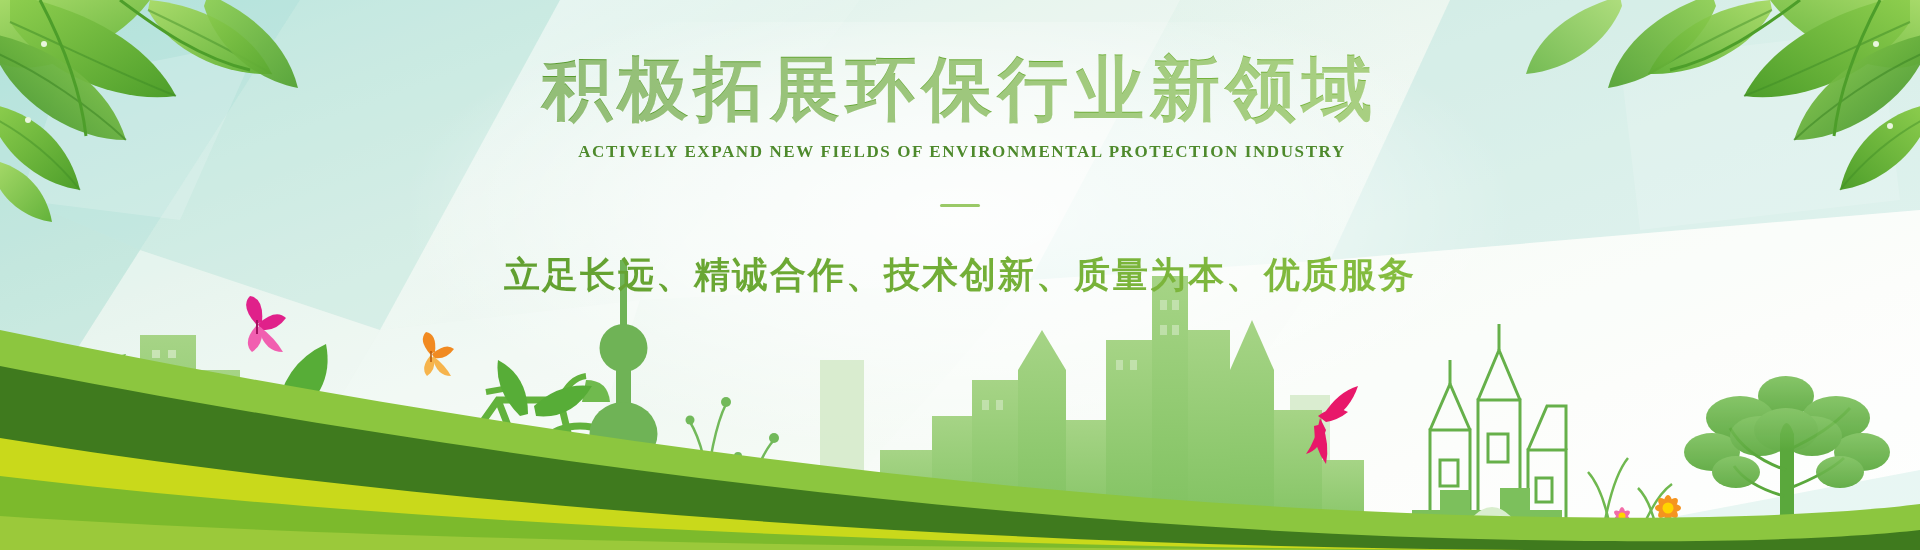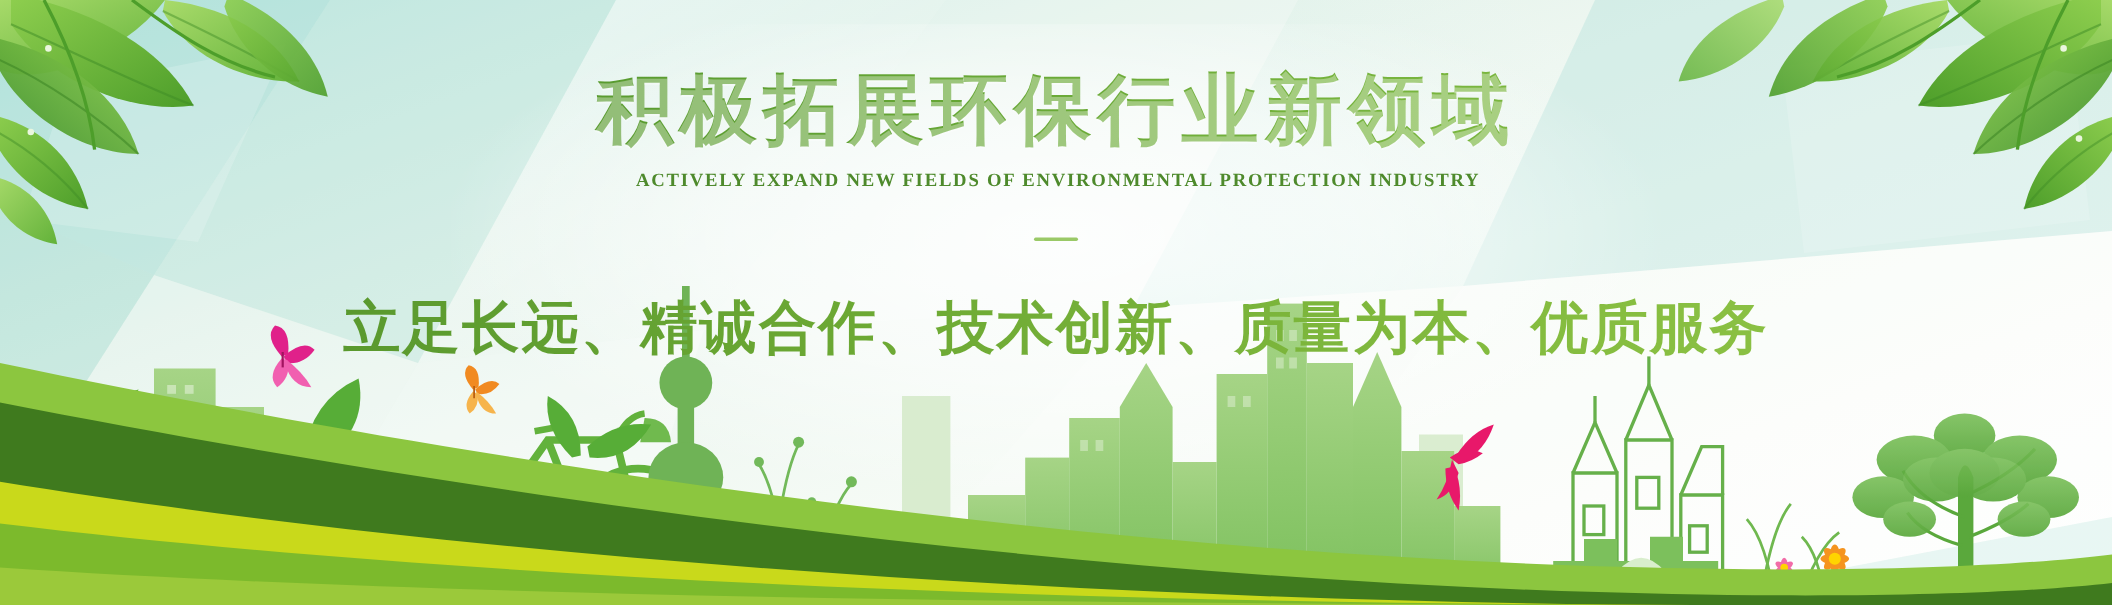--- a/index.html
+++ b/index.html
@@ -24,21 +24,21 @@
     pointer-events:none;
   }
 
   
   .textblock{
     position:absolute;left:0;right:0;top:0;
     text-align:center;
     z-index:40;
   }
   .title{
-    margin:12px;padding-top:52px;
+    margin:0;padding-top:52px;
     font-family:"Liberation Serif","DejaVu Serif",serif;
     font-size:70px;
     font-weight:700;
     letter-spacing:6px;
     line-height:1.08;
     color:#5a9d2f;
     background:linear-gradient(90deg,#4f8f2a 0%,#5a9c30 30%,#74b23c 62%,#8dc346 100%);
     -webkit-background-clip:text;
     background-clip:text;
     -webkit-text-fill-color:transparent;
@@ -56,21 +56,21 @@
   .divider{
     width:40px;height:3px;
     margin:42px auto 0 auto;
     background:#8fc356;
     border-radius:2px;
     opacity:.9;
   }
   .slogan{
     margin:44px 0 4px 0;
     font-family:"Liberation Serif","DejaVu Serif",serif;
-    font-size:52px;
+    font-size:36px;
     font-weight:700;
     letter-spacing:2px;
     color:#6aa733;
     background:linear-gradient(90deg,#4e8f2b 0%,#6aa733 38%,#84bc3f 72%,#93c64a 100%);
     -webkit-background-clip:text;
     background-clip:text;
     -webkit-text-fill-color:transparent;
   }
 
   

